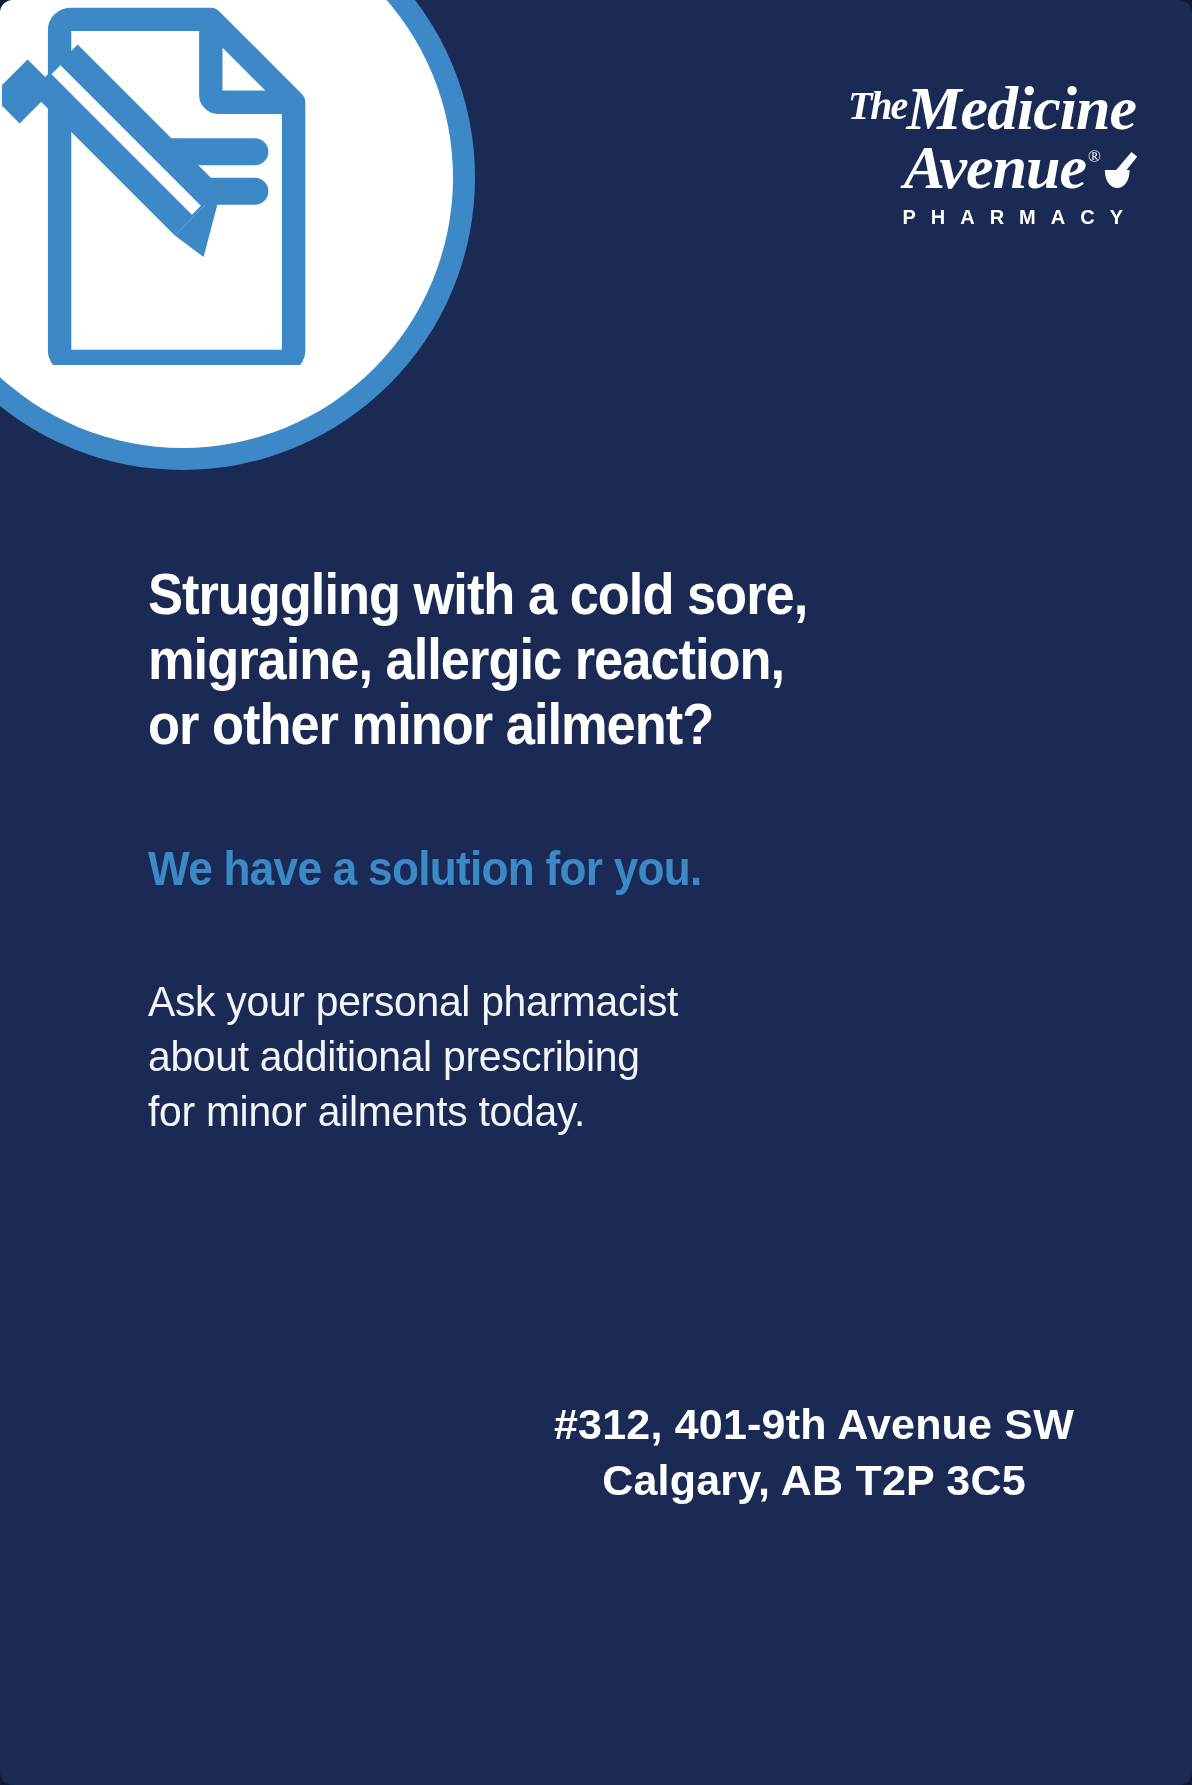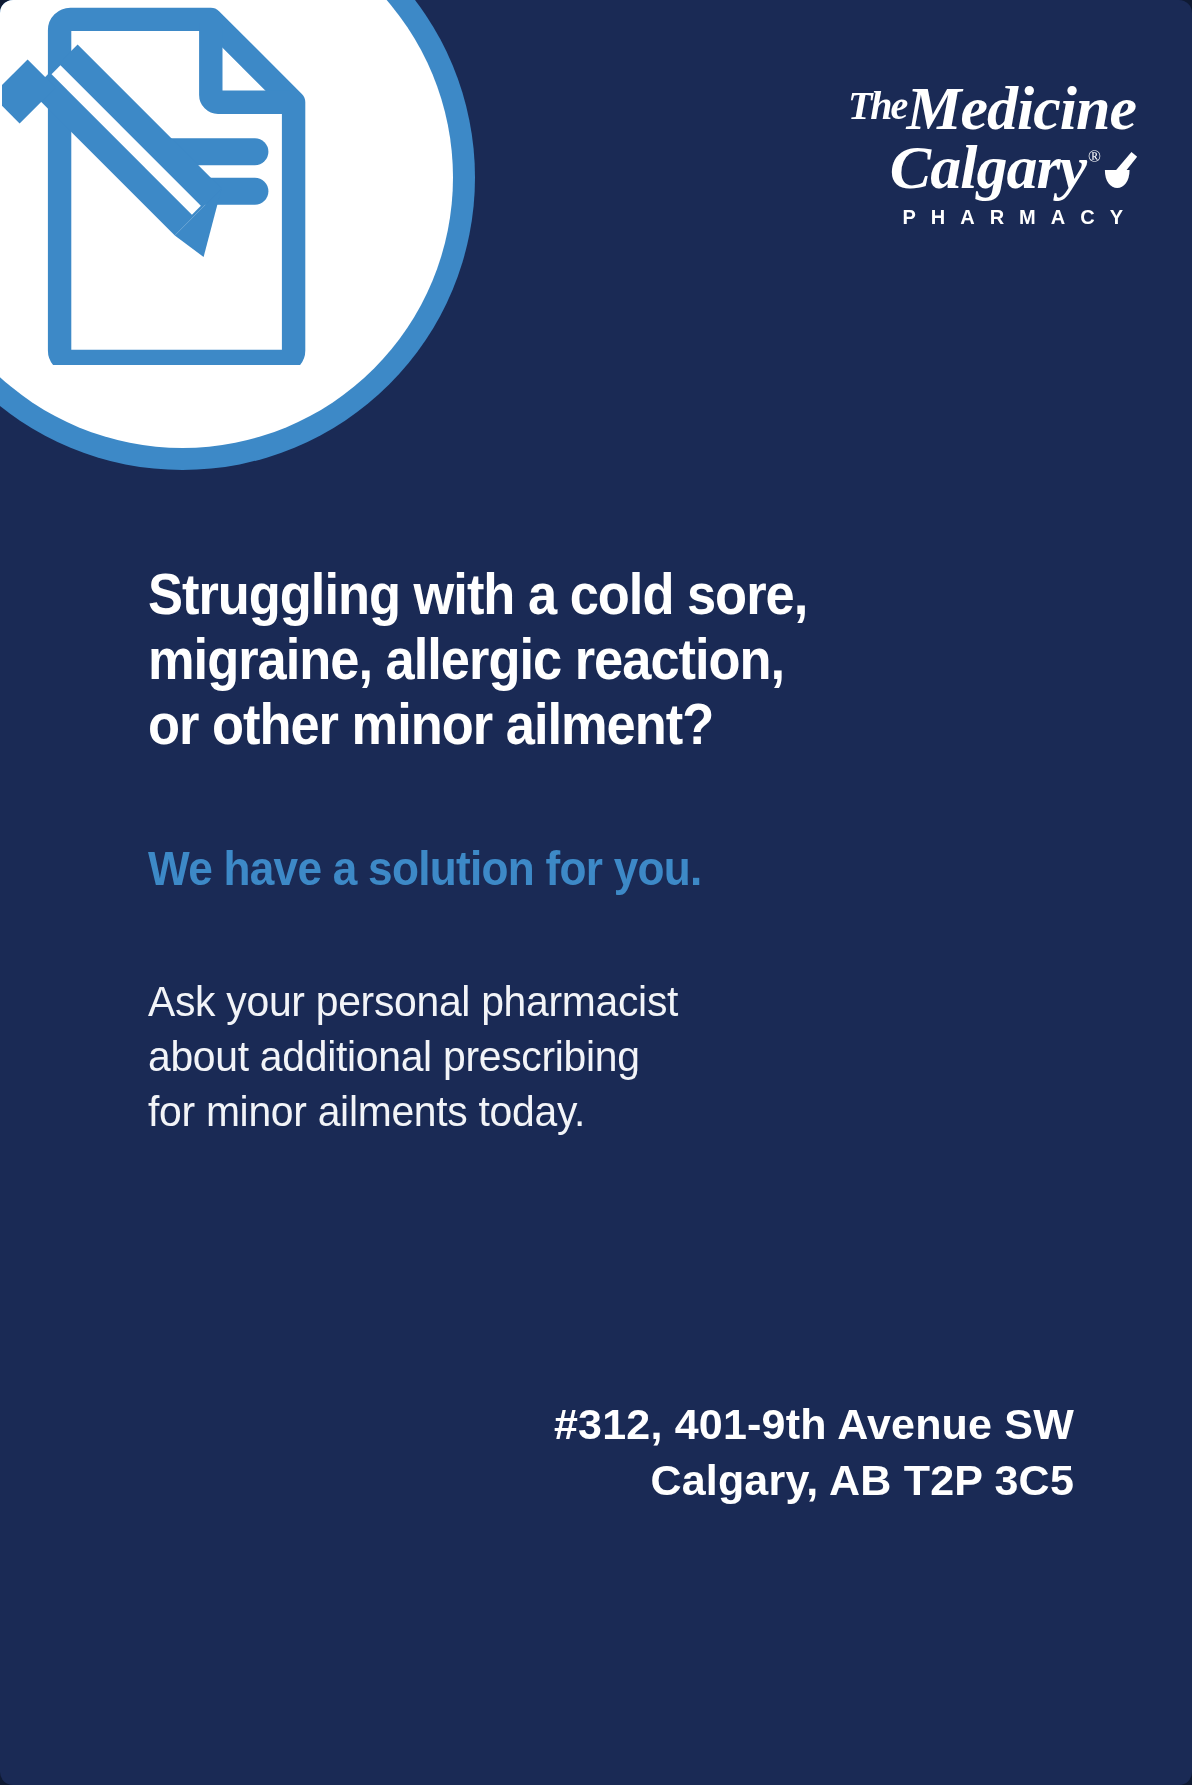--- a/index.html
+++ b/index.html
@@ -141,21 +141,21 @@
     transform: scaleX(0.95);
     transform-origin: left top;
     margin: 78px 0 0 0;
   }
 
   
   .address {
     position: absolute;
     right: 118px;
     bottom: 276px;
-    text-align: right;
+    text-align: center;
     color: #ffffff;
     font-weight: bold;
     font-size: 43px;
     line-height: 1.32;
     letter-spacing: 0.2px;
   }
   .address div { white-space: nowrap; }
 </style>
 </head>
 <body>
@@ -181,21 +181,21 @@
 
       <path d="M96 128 L122 102 L112 140 Z" fill="#3d89c7"></path>
     </svg>
   </div>
 
   <div class="logo">
     <div class="logo-line1">
       <span class="logo-the">The</span><span>Medicine</span>
     </div>
     <div class="logo-line2">
-      <span>Calgary</span><span class="logo-reg">®</span><svg class="logo-mortar" viewBox="0 0 40 44" xmlns="http://www.w3.org/2000/svg">
+      <span>Avenue</span><span class="logo-reg">®</span><svg class="logo-mortar" viewBox="0 0 40 44" xmlns="http://www.w3.org/2000/svg">
         <path d="M31 2 L37 7 L21 27 L14 22 Z" fill="#ffffff"></path>
         <path d="M3 21 h26 c0 12 -6 19 -13 19 s-13 -7 -13 -19 z" fill="#ffffff"></path>
       </svg>
     </div>
     <div class="logo-pharmacy">PHARMACY</div>
   </div>
 
   <div class="content">
     <div class="headline">
       <div>Struggling with a cold sore,</div>

